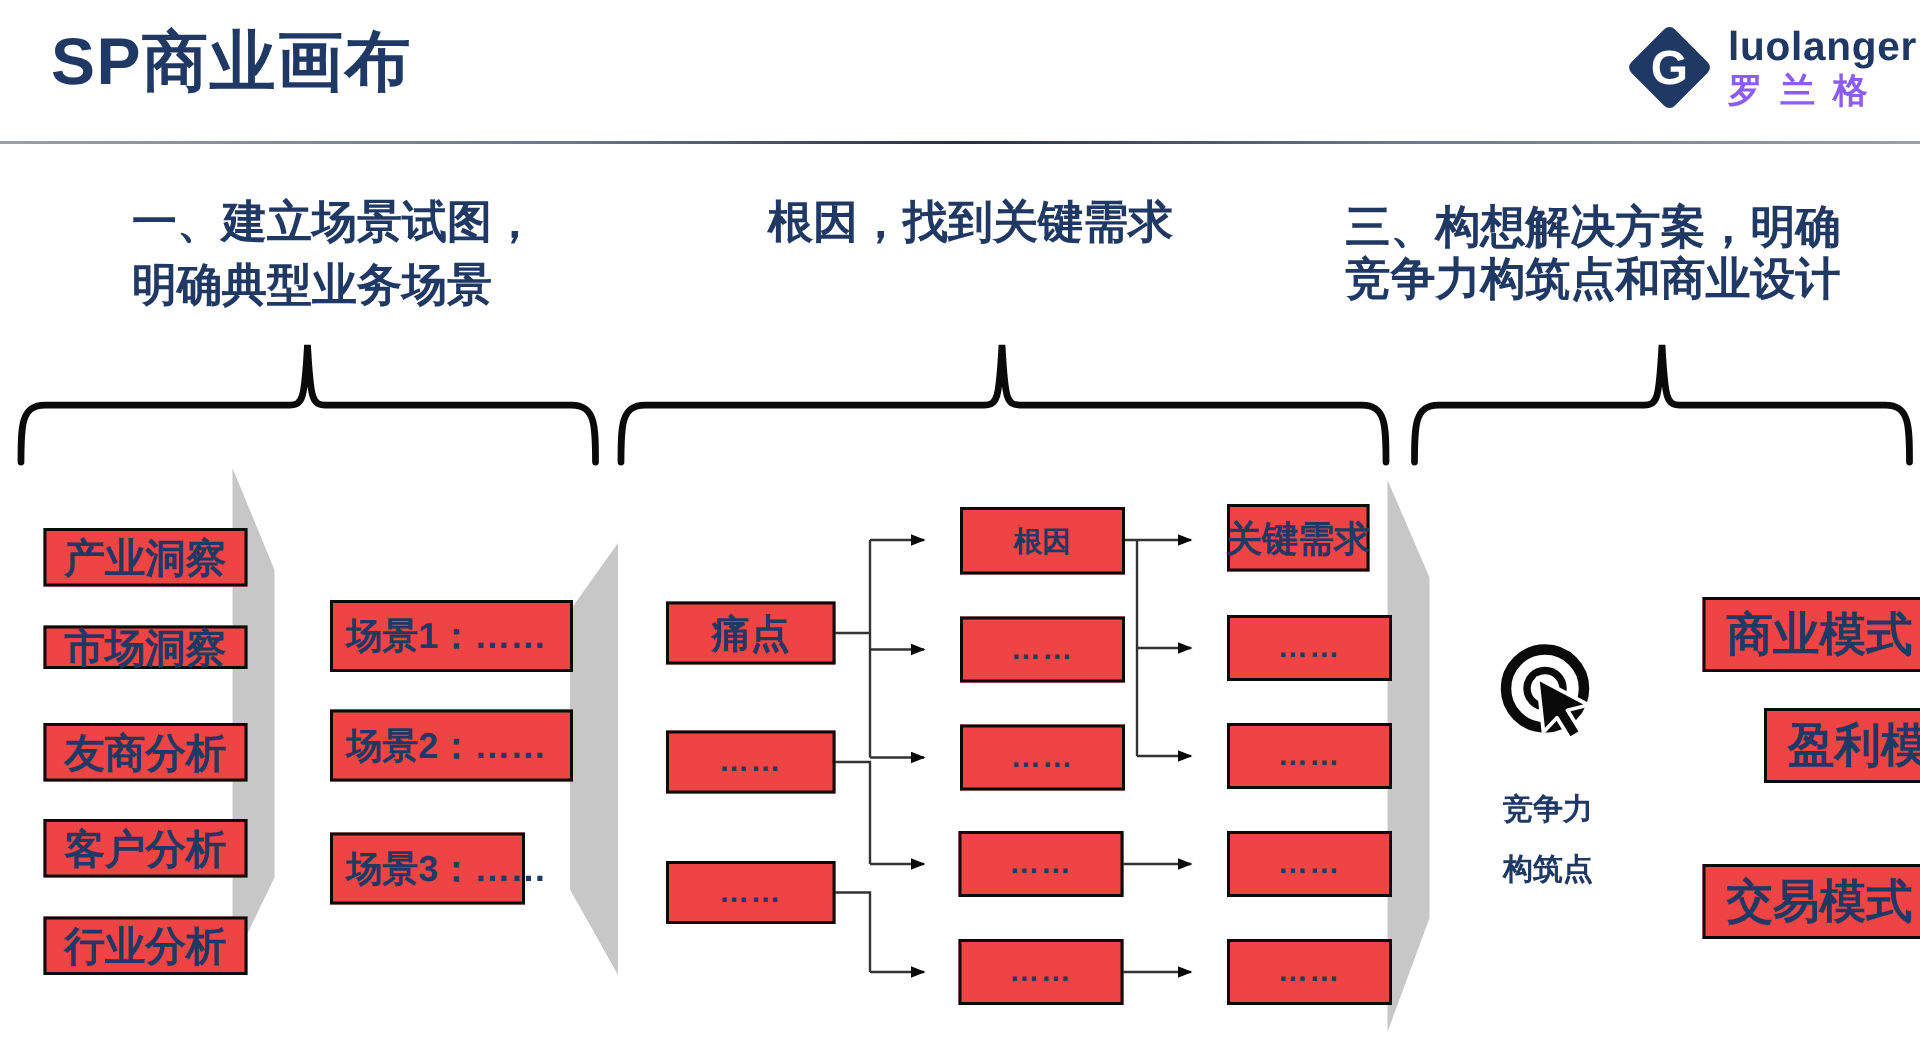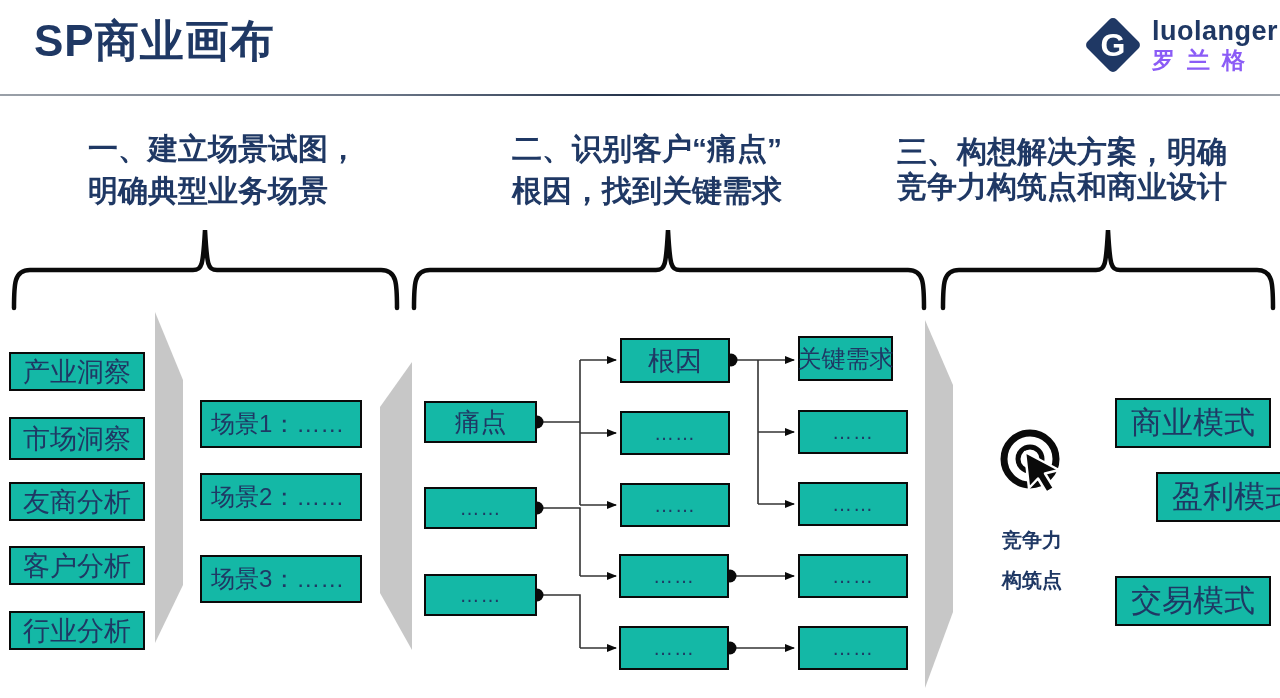--- a/index.html
+++ b/index.html
@@ -18,29 +18,29 @@
   .logo{position:absolute;left:1080px;top:12px;display:flex;align-items:center;gap:6px;}
   .logo-text{display:flex;flex-direction:column;line-height:1;}
   .logo-brand{font-size:27px;font-weight:bold;color:#1f3864;letter-spacing:.5px;}
   .logo-brand-cn{font-size:23px;font-weight:bold;color:#8b5cf6;letter-spacing:12px;margin-top:4px;}
   .section-header{
     position:absolute;top:128px;font-weight:bold;color:#1f3864;
     font-size:30px;line-height:42px;white-space:nowrap;
   }
   .section-header.tight{line-height:35px;top:134px;font-size:30px;}
   .box{
-    position:absolute;box-sizing:border-box;border:2px solid #0a0a0a;background:#14b8a6;
+    position:absolute;box-sizing:border-box;border:2px solid #0a0a0a;background:#ef4444;
     display:flex;align-items:center;justify-content:center;
-    font-weight:normal;color:#1f3864;white-space:nowrap;
+    font-weight:bold;color:#1f3864;white-space:nowrap;margin-left:20px;
   }
   .insight-box{font-size:27px;}
   .scenario-box{font-size:24px;justify-content:flex-start;padding-left:9px;}
   .pain-main{font-size:26px;}
   .dots{font-size:20px;letter-spacing:1px;}
-  .root-main{font-size:27px;}
+  .root-main{font-size:19px;}
   .need-main{font-size:24px;}
   .model-box{font-size:31px;}
   .competitive-label{
     position:absolute;left:968px;top:520px;width:128px;text-align:center;
     font-size:20px;font-weight:bold;color:#1f3864;line-height:40px;
   }
   svg.overlay{position:absolute;left:0;top:0;width:1280px;height:698px;}
 </style>
 </head>
 <body>
@@ -60,21 +60,20 @@
     </div>
   </div>
 
   <div class="divider"></div>
 
   <div class="section-header" style="left:88px;width:320px;">
     <div>一、建立场景试图，</div>
     <div>明确典型业务场景</div>
   </div>
   <div class="section-header" style="left:512px;width:330px;">
-    <div>二、识别客户“痛点”</div>
     <div>根因，找到关键需求</div>
   </div>
   <div class="section-header tight" style="left:897px;width:390px;">
     <div>三、构想解决方案，明确</div>
     <div>竞争力构筑点和商业设计</div>
   </div>
 
   <svg class="overlay">
     <defs>
       <marker id="arrow" viewBox="0 0 10 8" refX="9" refY="4" markerWidth="10" markerHeight="8" markerUnits="userSpaceOnUse" orient="auto">
@@ -119,28 +118,28 @@
 
     <g>
       <circle cx="1030" cy="459" r="26" fill="none" stroke="#0a0a0a" stroke-width="7"></circle>
       <circle cx="1030" cy="459" r="12" fill="none" stroke="#0a0a0a" stroke-width="5"></circle>
       <circle cx="1030" cy="459" r="4.5" fill="#2e5ca8"></circle>
       <path d="M1025 452 L1059 470 L1045 473.5 L1054 488 L1046.5 492.5 L1038 478.5 L1029 488 Z" fill="#0a0a0a" stroke="#ffffff" stroke-width="2.5" stroke-linejoin="round"></path>
     </g>
   </svg>
 
   <div class="box insight-box" style="left:9px;top:352px;width:136px;height:39px;">产业洞察</div>
-  <div class="box insight-box" style="left:9px;top:417px;width:136px;height:43px;">市场洞察</div>
+  <div class="box insight-box" style="left:9px;top:417px;width:136px;height:29px;">市场洞察</div>
   <div class="box insight-box" style="left:9px;top:546px;width:136px;height:39px;">客户分析</div>
   <div class="box insight-box" style="left:9px;top:482px;width:136px;height:39px;">友商分析</div>
   <div class="box insight-box" style="left:9px;top:611px;width:136px;height:39px;">行业分析</div>
 
   <div class="box scenario-box" style="left:200px;top:400px;width:162px;height:48px;">场景1：……</div>
   <div class="box scenario-box" style="left:200px;top:473px;width:162px;height:48px;">场景2：……</div>
-  <div class="box scenario-box" style="left:200px;top:555px;width:162px;height:48px;">场景3：……</div>
+  <div class="box scenario-box" style="left:200px;top:555px;width:130px;height:48px;">场景3：……</div>
 
   <div class="box pain-main" style="left:424px;top:401px;width:113px;height:42px;">痛点</div>
   <div class="box dots" style="left:424px;top:487px;width:113px;height:42px;">……</div>
   <div class="box dots" style="left:424px;top:574px;width:113px;height:42px;">……</div>
 
   <div class="box root-main" style="left:620px;top:338px;width:110px;height:45px;">根因</div>
   <div class="box dots" style="left:620px;top:411px;width:110px;height:44px;">……</div>
   <div class="box dots" style="left:620px;top:483px;width:110px;height:44px;">……</div>
   <div class="box dots" style="left:619px;top:554px;width:110px;height:44px;">……</div>
   <div class="box dots" style="left:619px;top:626px;width:110px;height:44px;">……</div>

